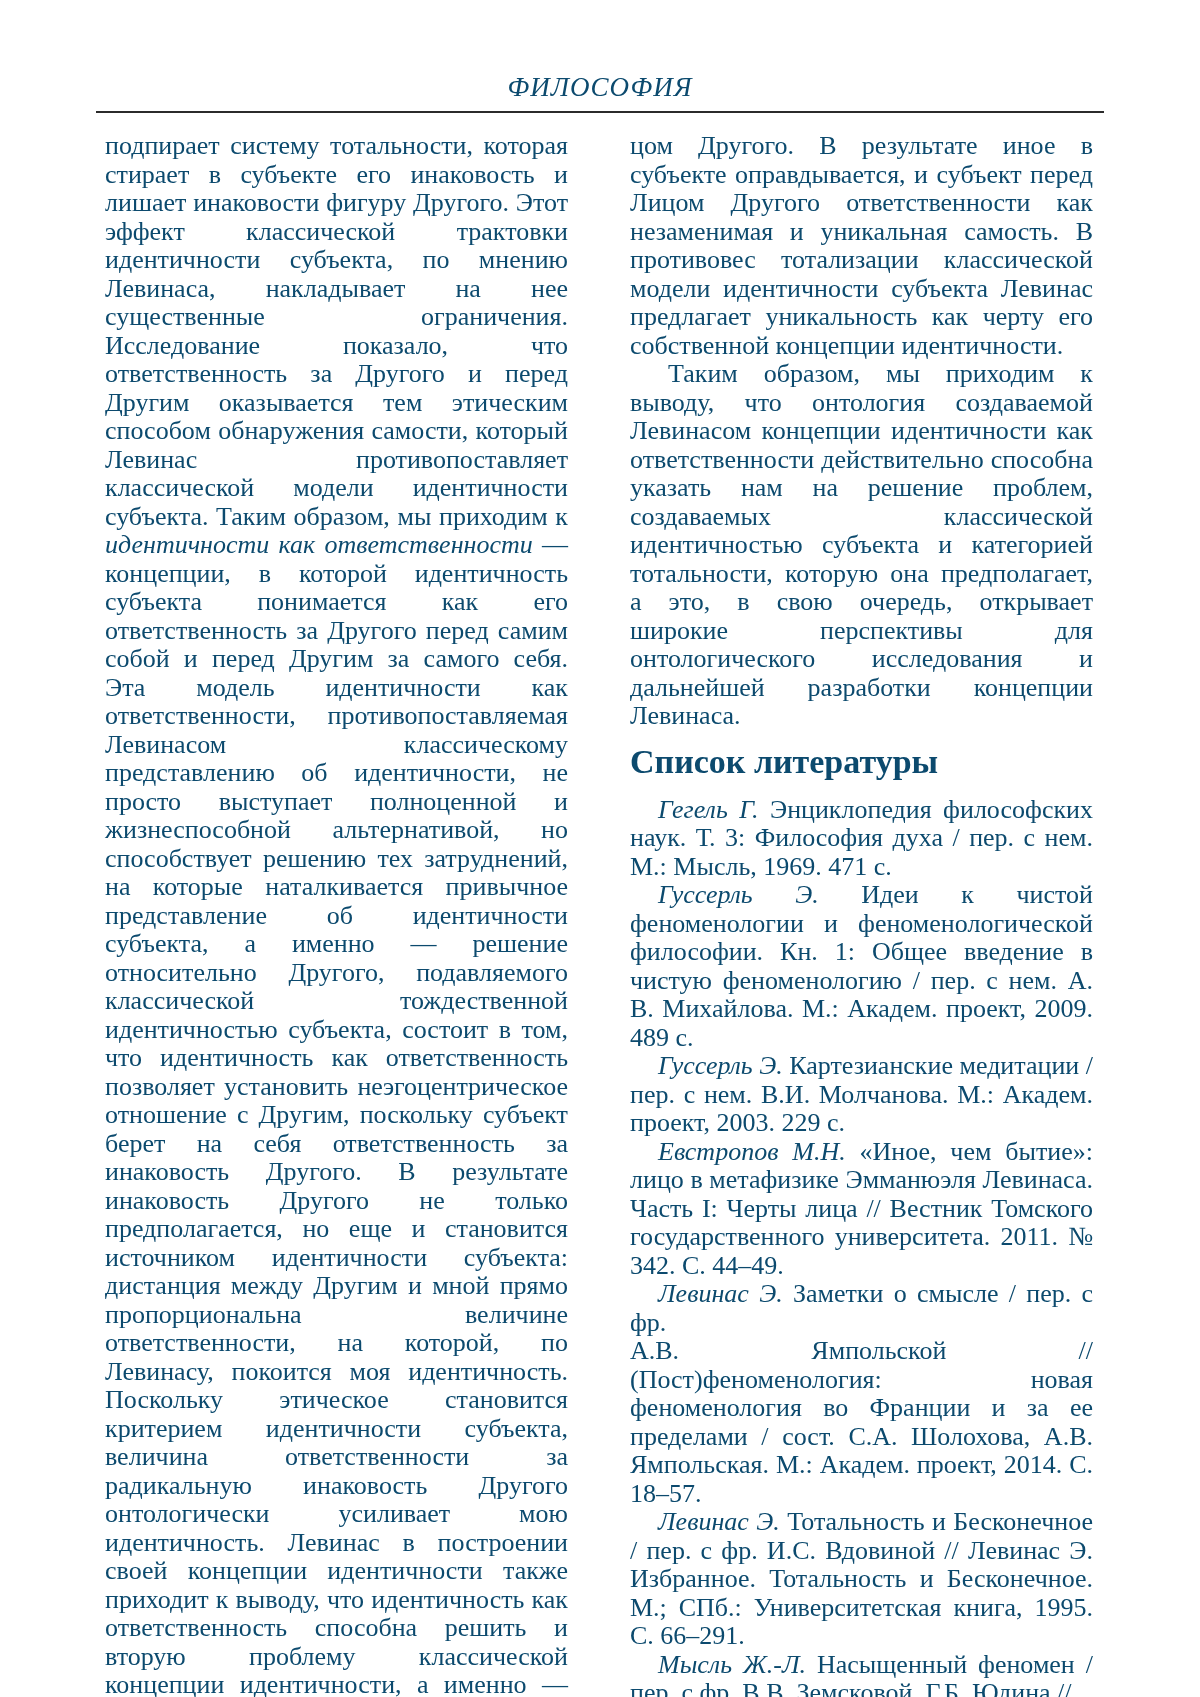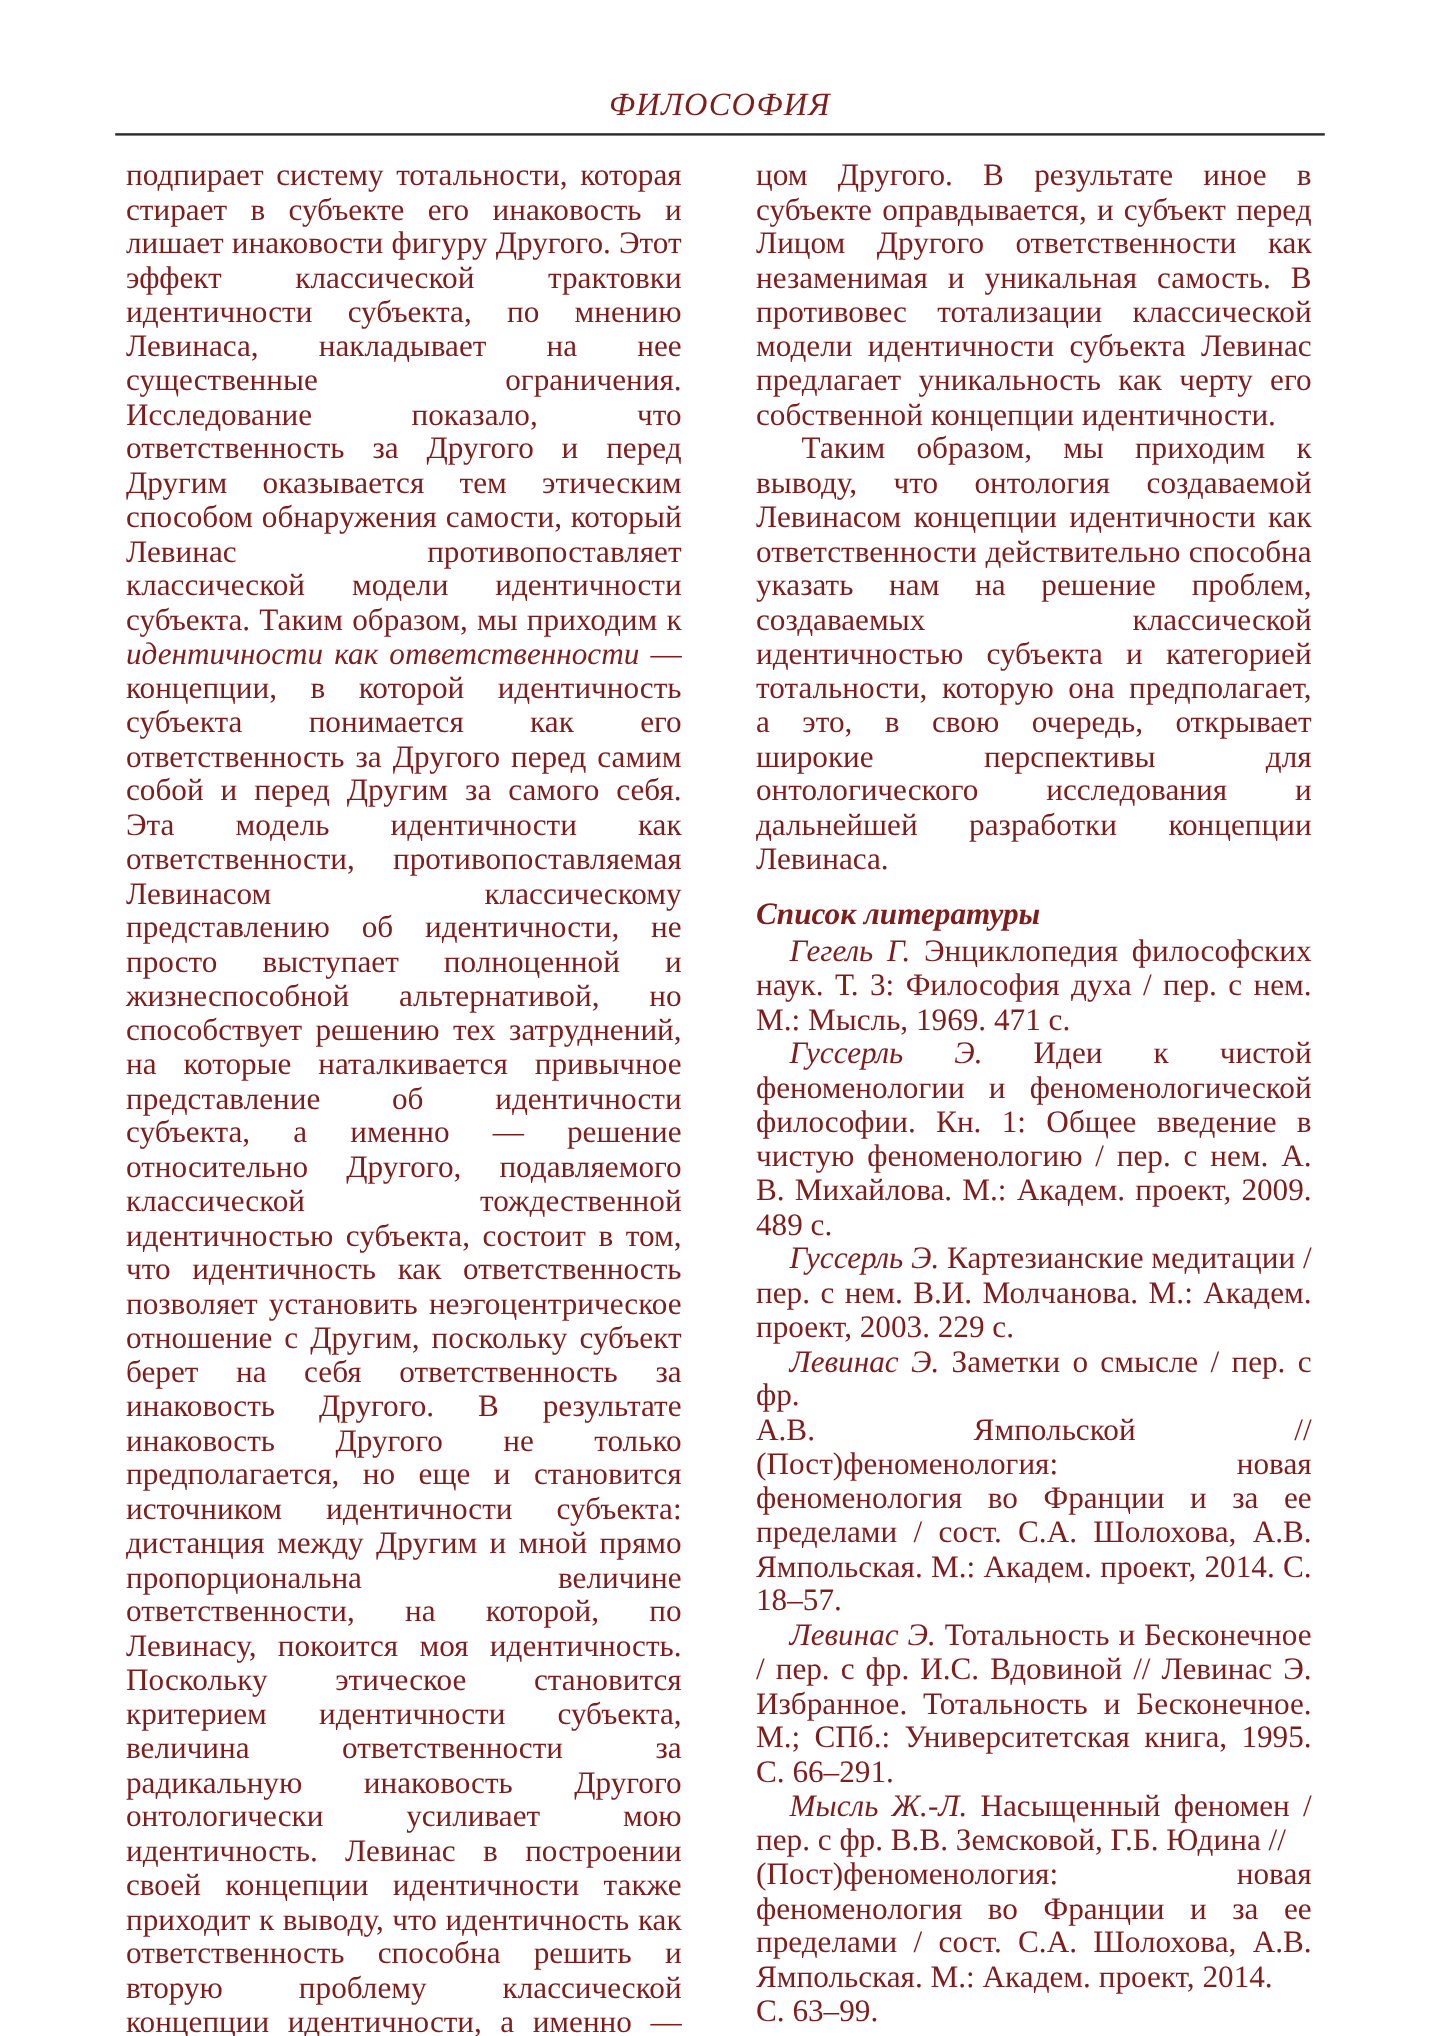--- a/index.html
+++ b/index.html
@@ -5,21 +5,21 @@
   html, body {
     margin: 0;
     padding: 0;
     background: #ffffff;
   }
   .page {
     position: relative;
     width: 1200px;
     height: 1697px;
     background: #ffffff;
-    color: #7f1d1d;
+    color: #0c4a6e;
     font-family: "Liberation Serif", "DejaVu Serif", serif;
     overflow: hidden;
     border-radius: 11px;
   }
   .running-head {
     padding-top: 72px;
     text-align: center;
     font-style: italic;
     font-size: 27px;
     line-height: 30px;
@@ -45,26 +45,25 @@
     font-size: 26px;
     line-height: 28.5px;
     text-align: justify;
     hyphens: auto;
     -webkit-hyphens: auto;
   }
   .indent-par {
     text-indent: 38px;
   }
   .refs-heading {
-    margin: 16px 0 3px 0;
-    font-size: 26px;
+    margin: 16px 0 20px 0;
+    font-size: 34px;
     line-height: 29px;
     font-weight: bold;
     text-align: left;
-    font-style: italic;
   }
   .ref {
     text-indent: 28px;
     white-space: pre-wrap;
   }
   .ref-author {
     font-style: italic;
     margin-top: 20px;
   }
 </style>
@@ -85,20 +84,21 @@
 
     <div class="col">
       <p class="body-par">цом Другого. В результате иное в субъекте оправдывается, и субъект перед Лицом Другого ответственности как незаменимая и уникальная самость. В противовес тотализации классической модели идентичности субъекта Левинас предлагает уникальность как черту его собственной концепции идентичности.</p>
       <p class="body-par indent-par">Таким образом, мы приходим к выводу, что онтология создаваемой Левинасом концепции идентичности как ответственности действительно способна указать нам на решение проблем, создаваемых классической идентичностью субъекта и категорией тотальности, которую она предполагает, а это, в свою очередь, открывает широкие перспективы для онтологического исследования и дальнейшей разработки концепции Левинаса.</p>
 
       <h2 class="refs-heading">Список литературы</h2>
 
       <p class="ref"><i class="ref-author">Гегель Г.</i><span> Энциклопедия философских наук. Т. 3: Философия духа / пер. с нем. М.: Мысль, 1969. 471 с.</span></p>
       <p class="ref"><i class="ref-author">Гуссерль Э.</i><span> Идеи к чистой феноменологии и феноменологической философии. Кн. 1: Общее введение в чистую феноменологию / пер. с нем. А. В. Михайлова. М.: Академ. проект, 2009. 489 с.</span></p>
       <p class="ref"><i class="ref-author">Гуссерль Э.</i><span> Картезианские медитации / пер. с нем. В.И. Молчанова. М.: Академ. проект, 2003. 229 с.</span></p>
+      <p class="ref"><i class="ref-author">Евстропов М.Н.</i><span> «Иное, чем бытие»: лицо в метафизике Эмманюэля Левинаса. Часть I: Черты лица // Вестник Томского государственного университета. 2011. № 342. С. 44–49.</span></p>
       <p class="ref"><i class="ref-author">Левинас Э.</i><span> Заметки о смысле / пер. с фр.
 А.В. Ямпольской // (Пост)феноменология: новая феноменология во Франции и за ее пределами / сост. С.А. Шолохова, А.В. Ямпольская. М.: Академ. проект, 2014. С. 18–57.</span></p>
       <p class="ref"><i class="ref-author">Левинас Э.</i><span> Тотальность и Бесконечное / пер. с фр. И.С. Вдовиной // Левинас Э. Избранное. Тотальность и Бесконечное. М.; СПб.: Университетская книга, 1995. С. 66–291.</span></p>
       <p class="ref"><i class="ref-author">Мысль Ж.-Л.</i><span> Насыщенный феномен / пер. с фр. В.В. Земсковой, Г.Б. Юдина //
 (Пост)феноменология: новая феноменология во Франции и за ее пределами / сост. С.А. Шолохова, А.В. Ямпольская. М.: Академ. проект, 2014.
 С. 63–99.</span></p>
 
     </div>
 
   </div>

